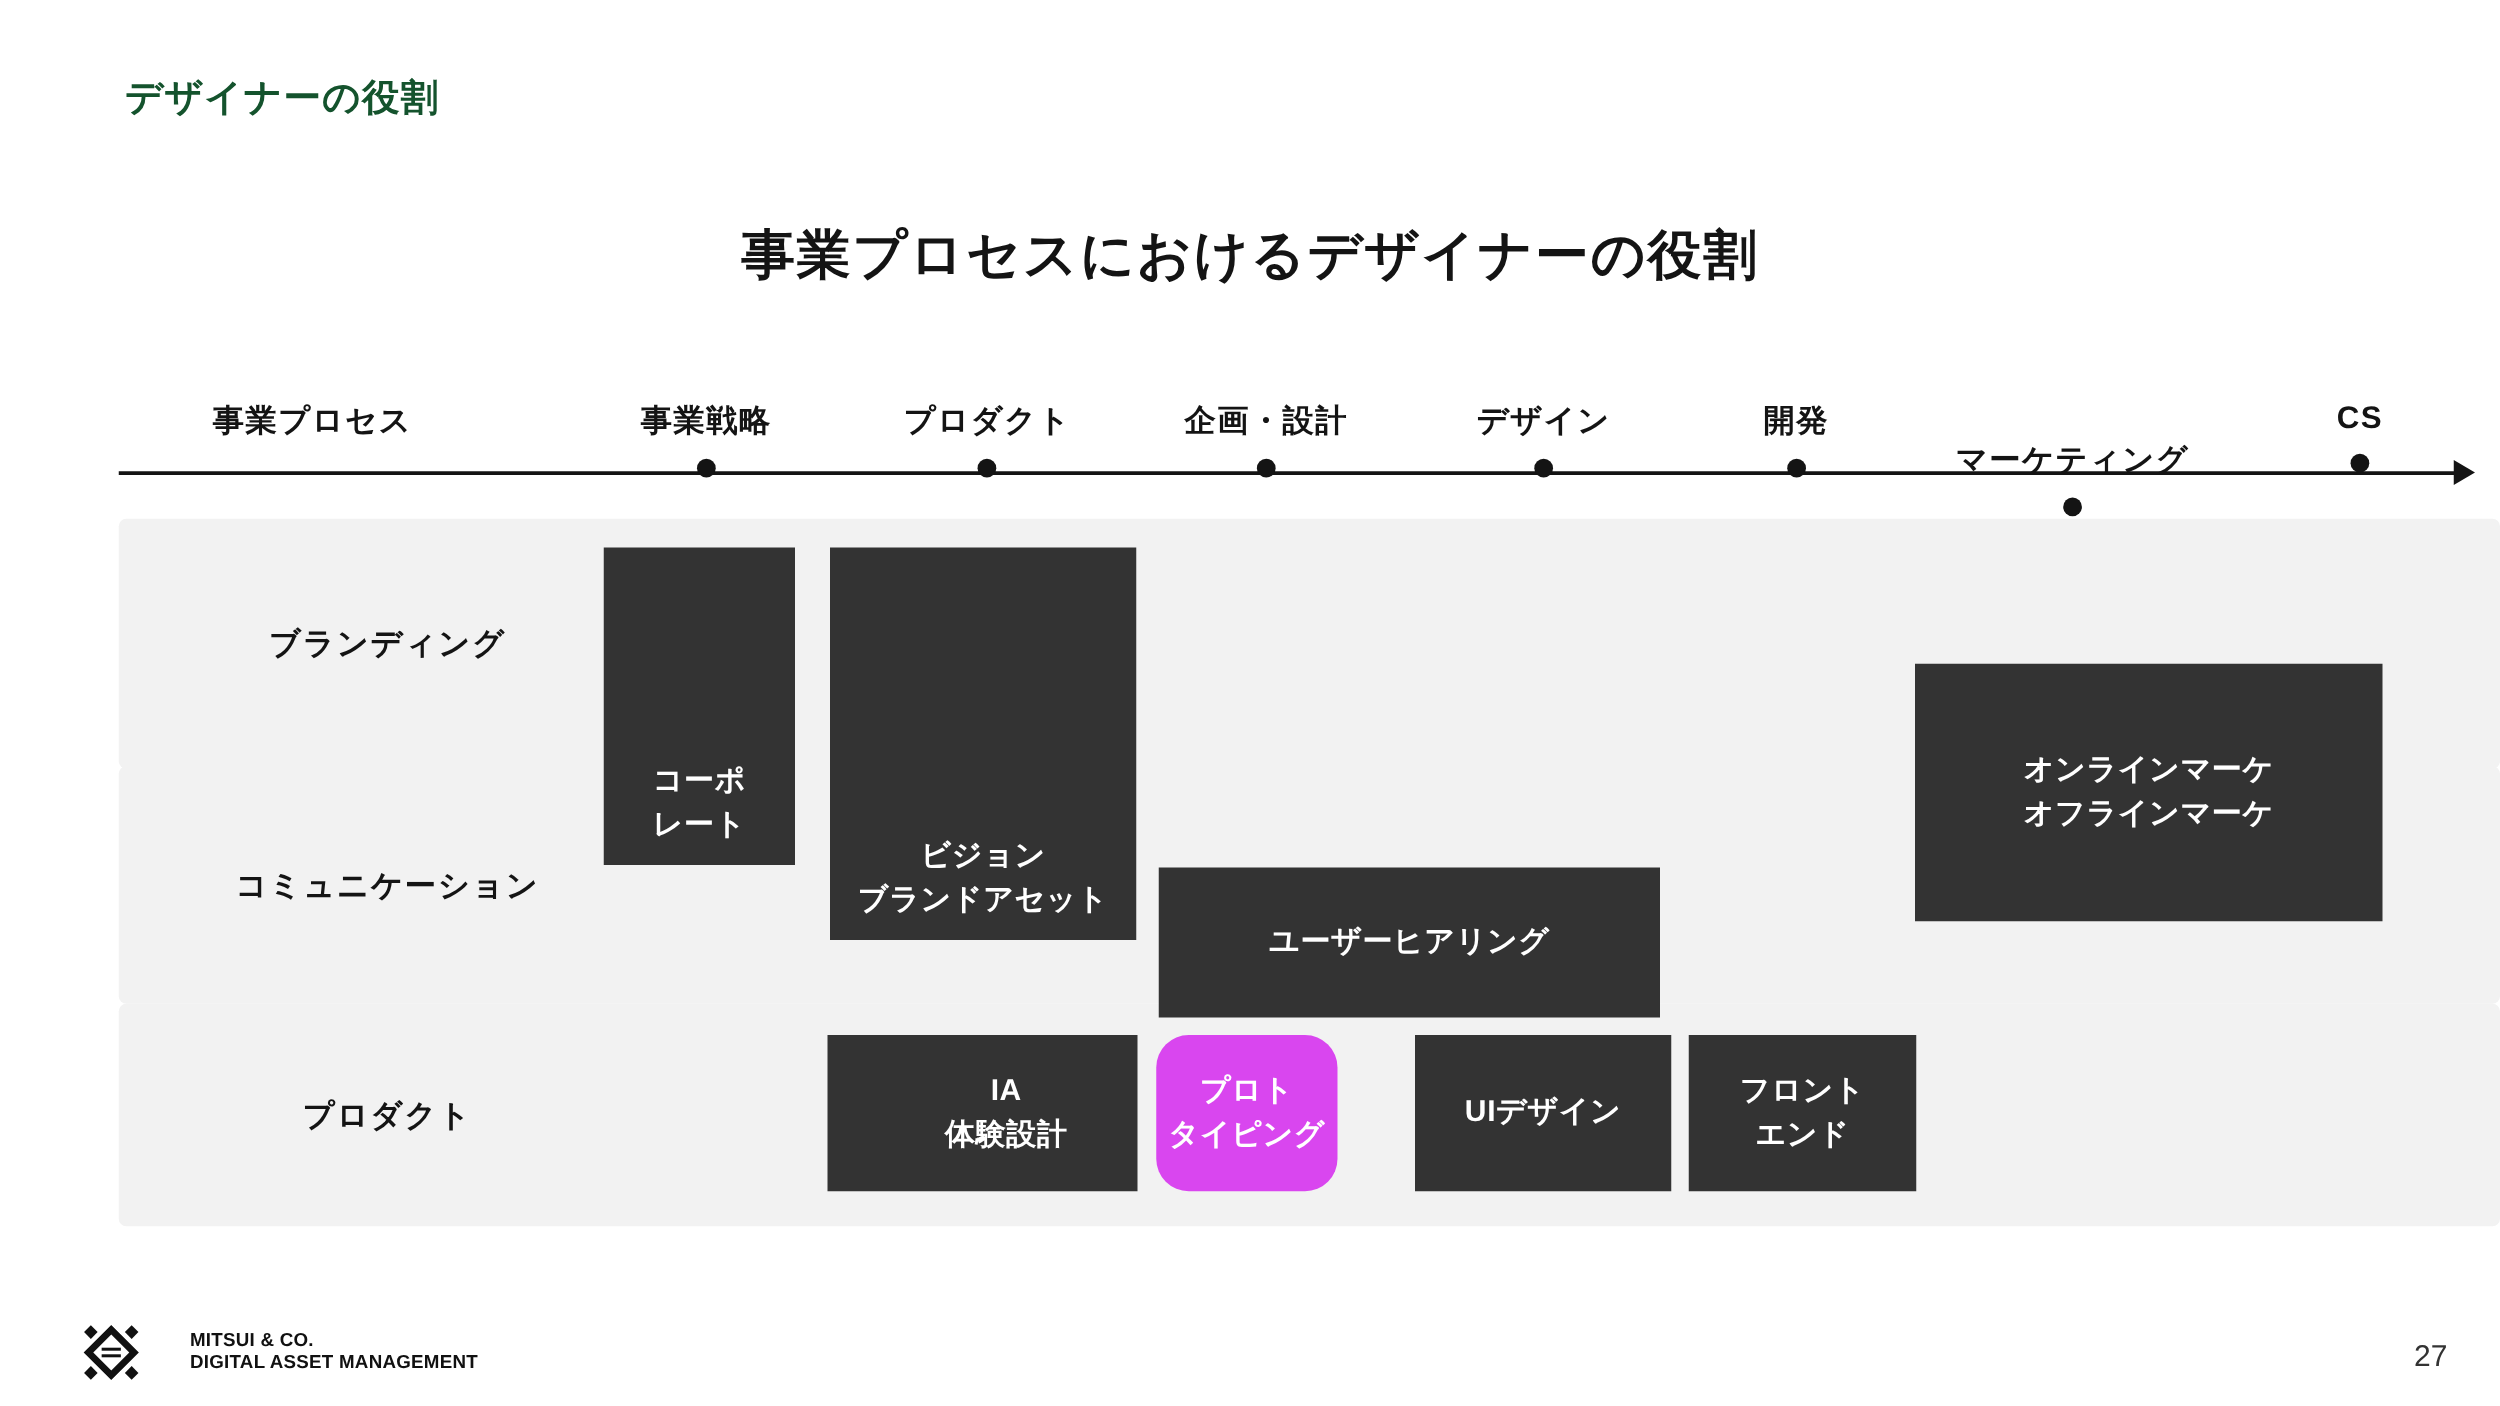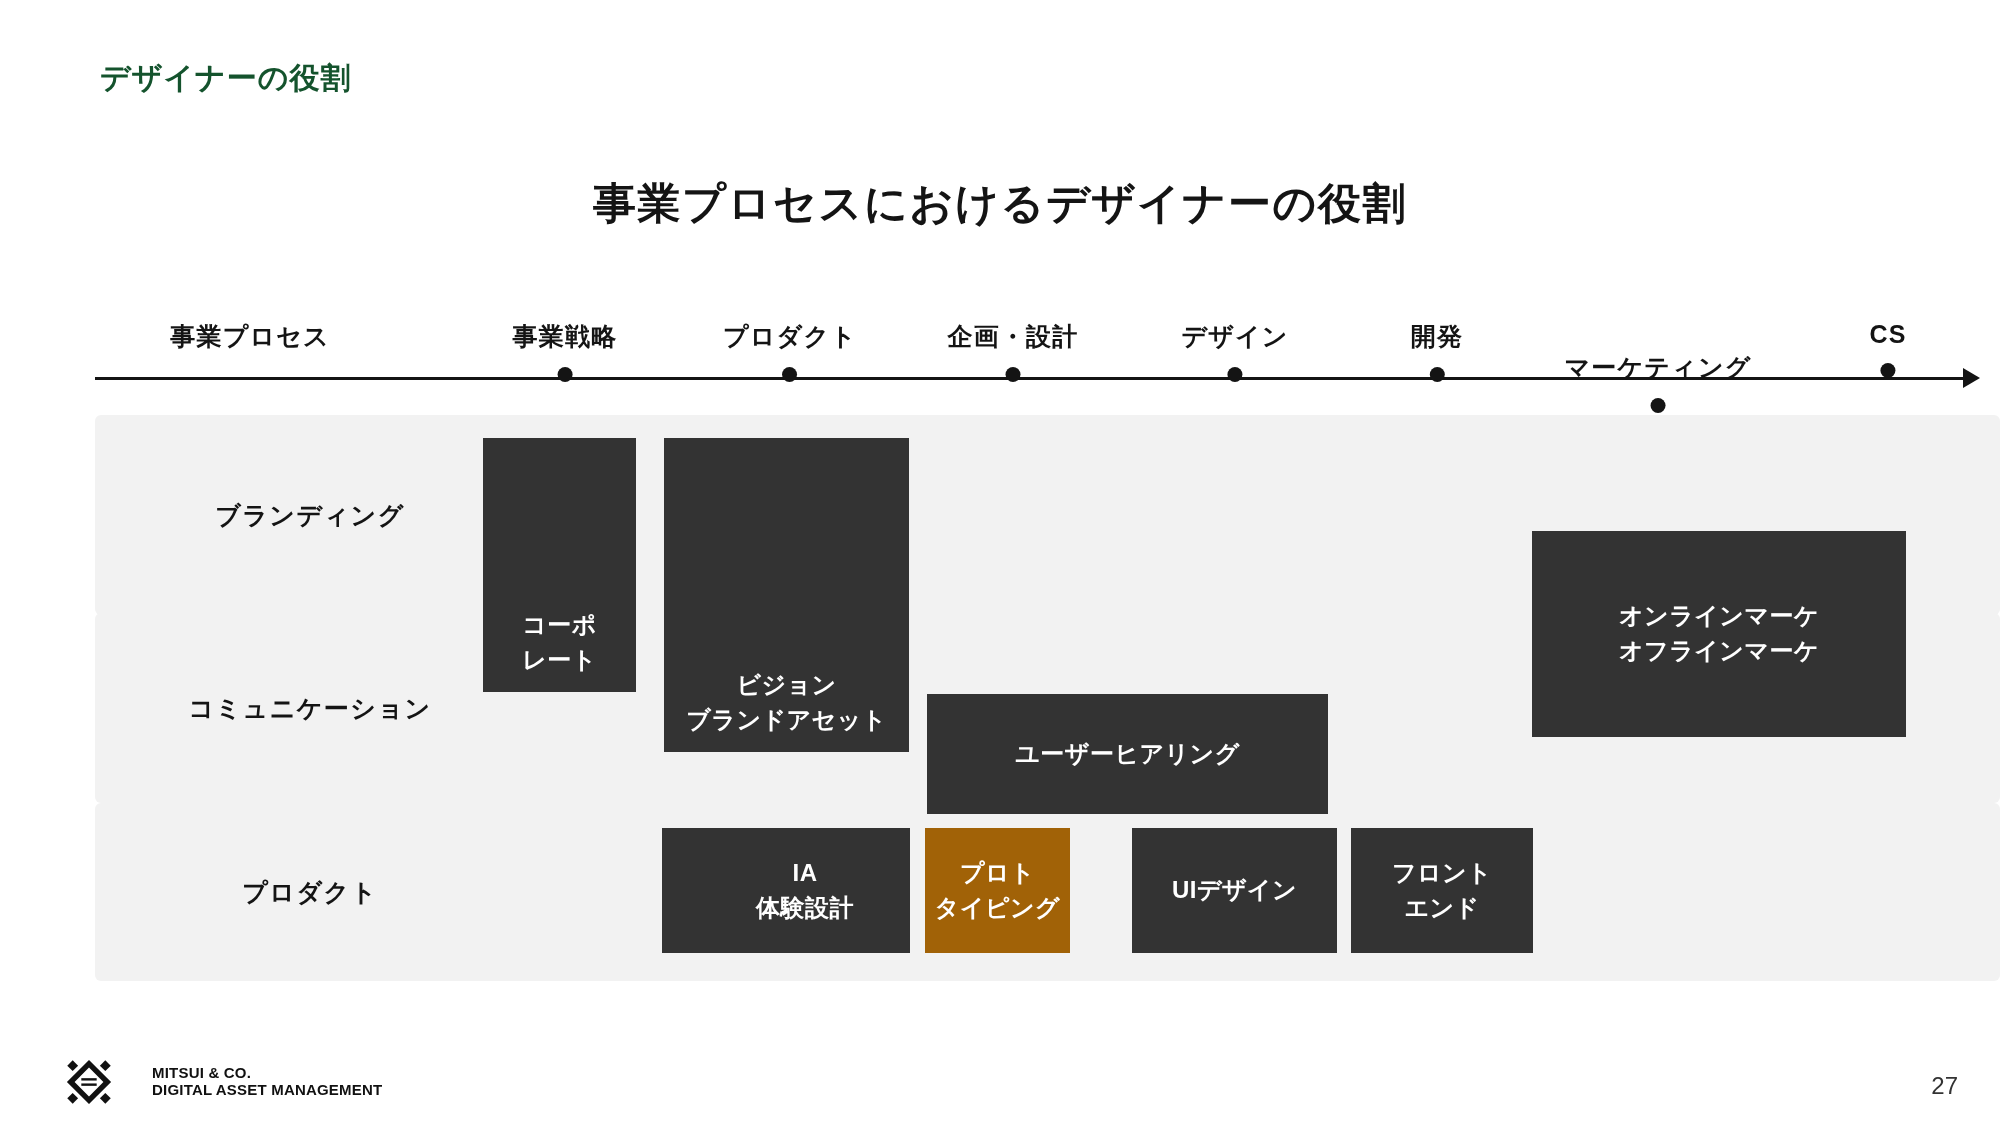--- a/index.html
+++ b/index.html
@@ -154,21 +154,21 @@
         <span>オンラインマーケ</span>
         <span>オフラインマーケ</span>
       </div>
       <div class="task" style="left: 927px; top: 694px; width: 401px; height: 120px; background: rgb(51, 51, 51);">
         <span>ユーザーヒアリング</span>
       </div>
       <div class="task" style="left: 662px; top: 828px; width: 248px; height: 125px; background: rgb(51, 51, 51); padding-left: 48px;">
         <span>IA</span>
         <span>体験設計</span>
       </div>
-      <div class="task" style="left: 925px; top: 828px; width: 145px; height: 125px; background: #a16207;">
+      <div class="task" style="left: 925px; top: 828px; width: 145px; height: 125px; background: #d946ef; border-radius: 26px;">
         <span>プロト</span>
         <span>タイピング</span>
       </div>
       <div class="task" style="left: 1132px; top: 828px; width: 205px; height: 125px; background: rgb(51, 51, 51);">
         <span>UIデザイン</span>
       </div>
       <div class="task" style="left: 1351px; top: 828px; width: 182px; height: 125px; background: rgb(51, 51, 51);">
         <span>フロント</span>
         <span>エンド</span>
       </div>

